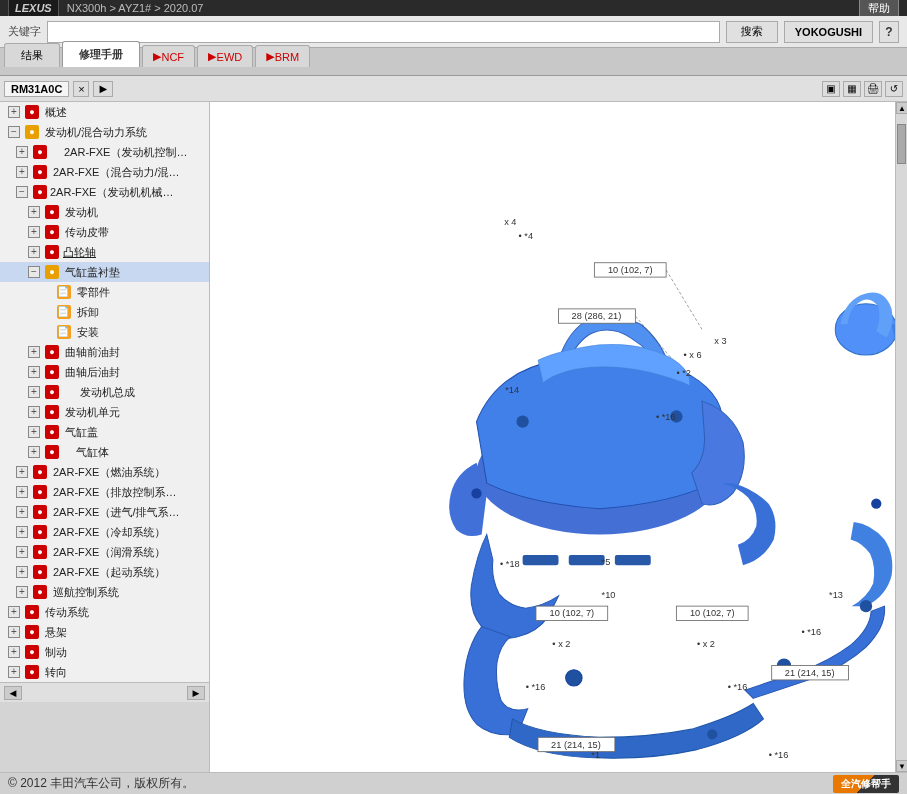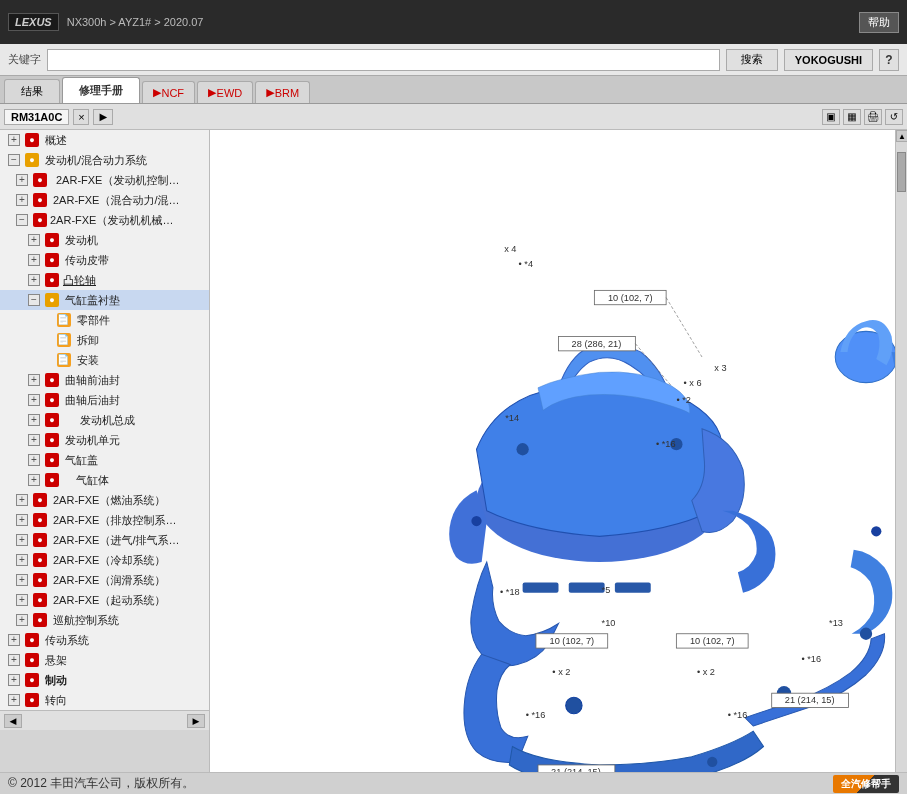--- a/index.html
+++ b/index.html
@@ -1,21 +1,21 @@
 <!DOCTYPE html>
 <html><head>
   <meta charset="utf-8">
   <style>
     * { box-sizing: border-box; margin: 0; padding: 0; }
     body { font-family: Arial, sans-serif; font-size: 12px; background: #d0d0d0; width: 907px; height: 794px; overflow: hidden; }
 
     
     #topbar {
       background: #2a2a2a;
-      height: 44px;
+      height: 16px;
       display: flex;
       align-items: center;
       padding: 0 8px;
       justify-content: space-between;
     }
     #topbar .logo-area {
       display: flex;
       align-items: center;
       gap: 8px;
     }
@@ -93,21 +93,21 @@
       cursor: pointer;
       color: #333;
     }
 
     
     #tabbar {
       background: #c8c8c8;
       height: 28px;
       display: flex;
       align-items: flex-end;
-      padding: 0 0 0 4px;
+      padding: 0 0 8px 4px;
       border-bottom: 1px solid #999;
     }
     .tab {
       height: 24px;
       padding: 0 16px;
       display: flex;
       align-items: center;
       font-size: 11px;
       cursor: pointer;
       border: 1px solid #aaa;
@@ -441,21 +441,21 @@
               <span style="overflow: hidden; text-overflow: ellipsis; white-space: nowrap; margin-left: 3px;">概述</span>
             </div>
             <div class="tree-item">
               <span class="expand-icon" style="display: inline-block; width: 12px; height: 12px; border: 1px solid rgb(136, 136, 136); text-align: center; line-height: 10px; font-size: 10px; background: rgb(232, 232, 232); flex-shrink: 0; margin-right: 2px;">−</span>
               <span class="item-icon icon-yellow">●</span>
               <span style="overflow: hidden; text-overflow: ellipsis; white-space: nowrap; margin-left: 3px;">发动机/混合动力系统</span>
             </div>
             <div class="tree-item indent1">
               <span class="expand-icon" style="display: inline-block; width: 12px; height: 12px; border: 1px solid rgb(136, 136, 136); text-align: center; line-height: 10px; font-size: 10px; background: rgb(232, 232, 232); flex-shrink: 0; margin-right: 2px;">+</span>
               <span class="item-icon icon-red">●</span>
-              <span style="overflow: hidden; text-overflow: ellipsis; white-space: nowrap; margin-left: 6px;">2AR-FXE（发动机控制…</span>
+              <span style="overflow: hidden; text-overflow: ellipsis; white-space: nowrap; margin-left: 14px;">2AR-FXE（发动机控制…</span>
             </div>
             <div class="tree-item indent1">
               <span class="expand-icon" style="display: inline-block; width: 12px; height: 12px; border: 1px solid rgb(136, 136, 136); text-align: center; line-height: 10px; font-size: 10px; background: rgb(232, 232, 232); flex-shrink: 0; margin-right: 2px;">+</span>
               <span class="item-icon icon-red">●</span>
               <span style="overflow: hidden; text-overflow: ellipsis; white-space: nowrap; margin-left: 3px;">2AR-FXE（混合动力/混…</span>
             </div>
             <div class="tree-item indent1">
               <span class="expand-icon" style="display: inline-block; width: 12px; height: 12px; border: 1px solid rgb(136, 136, 136); text-align: center; line-height: 10px; font-size: 10px; background: rgb(232, 232, 232); flex-shrink: 0; margin-right: 2px;">−</span>
               <span class="item-icon icon-red">●</span>
               <span style="overflow: hidden; text-overflow: ellipsis; white-space: nowrap; margin-left: 0; text-align: right;">2AR-FXE（发动机机械…</span>
@@ -566,21 +566,21 @@
               <span style="overflow: hidden; text-overflow: ellipsis; white-space: nowrap; margin-left: 3px;">传动系统</span>
             </div>
             <div class="tree-item">
               <span class="expand-icon" style="display: inline-block; width: 12px; height: 12px; border: 1px solid rgb(136, 136, 136); text-align: center; line-height: 10px; font-size: 10px; background: rgb(232, 232, 232); flex-shrink: 0; margin-right: 2px;">+</span>
               <span class="item-icon icon-red">●</span>
               <span style="overflow: hidden; text-overflow: ellipsis; white-space: nowrap; margin-left: 3px;">悬架</span>
             </div>
             <div class="tree-item">
               <span class="expand-icon" style="display: inline-block; width: 12px; height: 12px; border: 1px solid rgb(136, 136, 136); text-align: center; line-height: 10px; font-size: 10px; background: rgb(232, 232, 232); flex-shrink: 0; margin-right: 2px;">+</span>
               <span class="item-icon icon-red">●</span>
-              <span style="overflow: hidden; text-overflow: ellipsis; white-space: nowrap; margin-left: 3px; font-weight: bold;">制动</span>
+              <span style="overflow: hidden; text-overflow: ellipsis; white-space: nowrap; margin-left: 3px;">制动</span>
             </div>
             <div class="tree-item">
               <span class="expand-icon" style="display: inline-block; width: 12px; height: 12px; border: 1px solid rgb(136, 136, 136); text-align: center; line-height: 10px; font-size: 10px; background: rgb(232, 232, 232); flex-shrink: 0; margin-right: 2px;">+</span>
               <span class="item-icon icon-red">●</span>
               <span style="overflow: hidden; text-overflow: ellipsis; white-space: nowrap; margin-left: 3px;">转向</span>
             </div>
           </div>
         <div id="sidebar-bottom">
           <div class="sidebar-nav-btn">◀</div>
           <div class="sidebar-nav-btn">▶</div>

